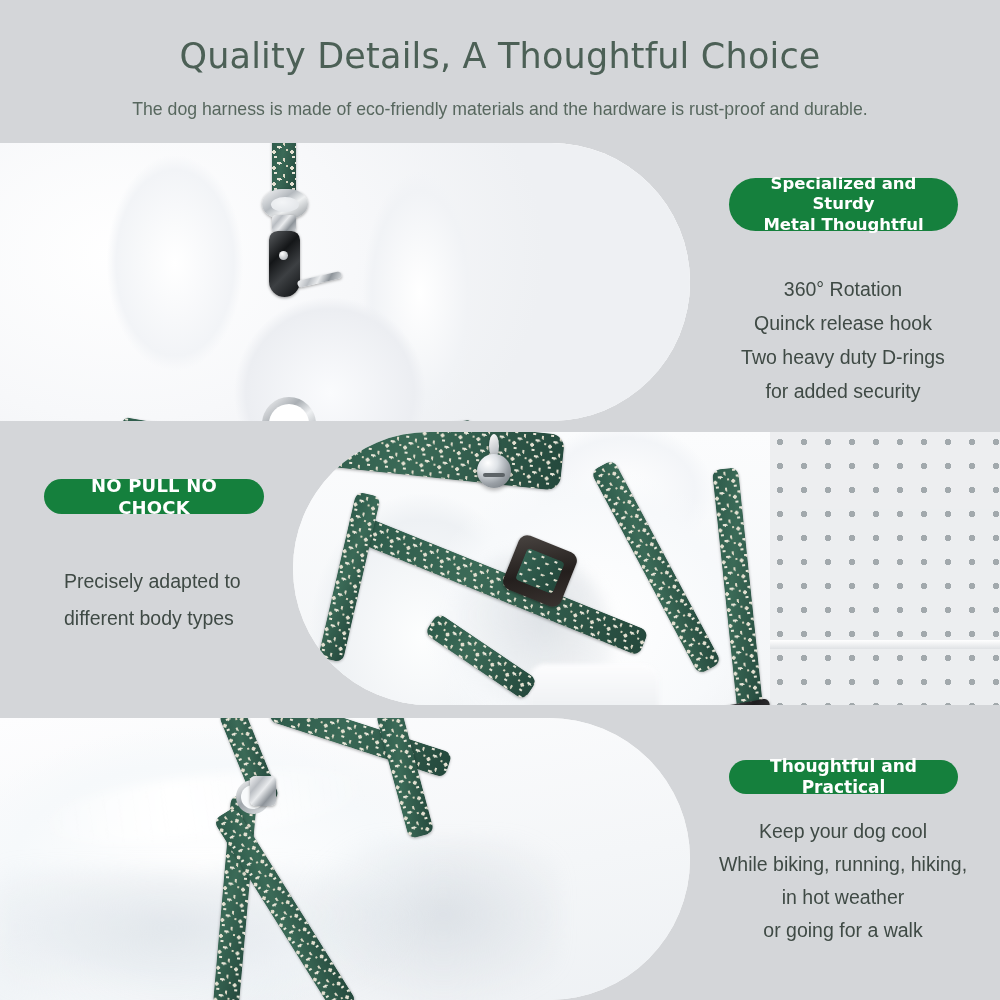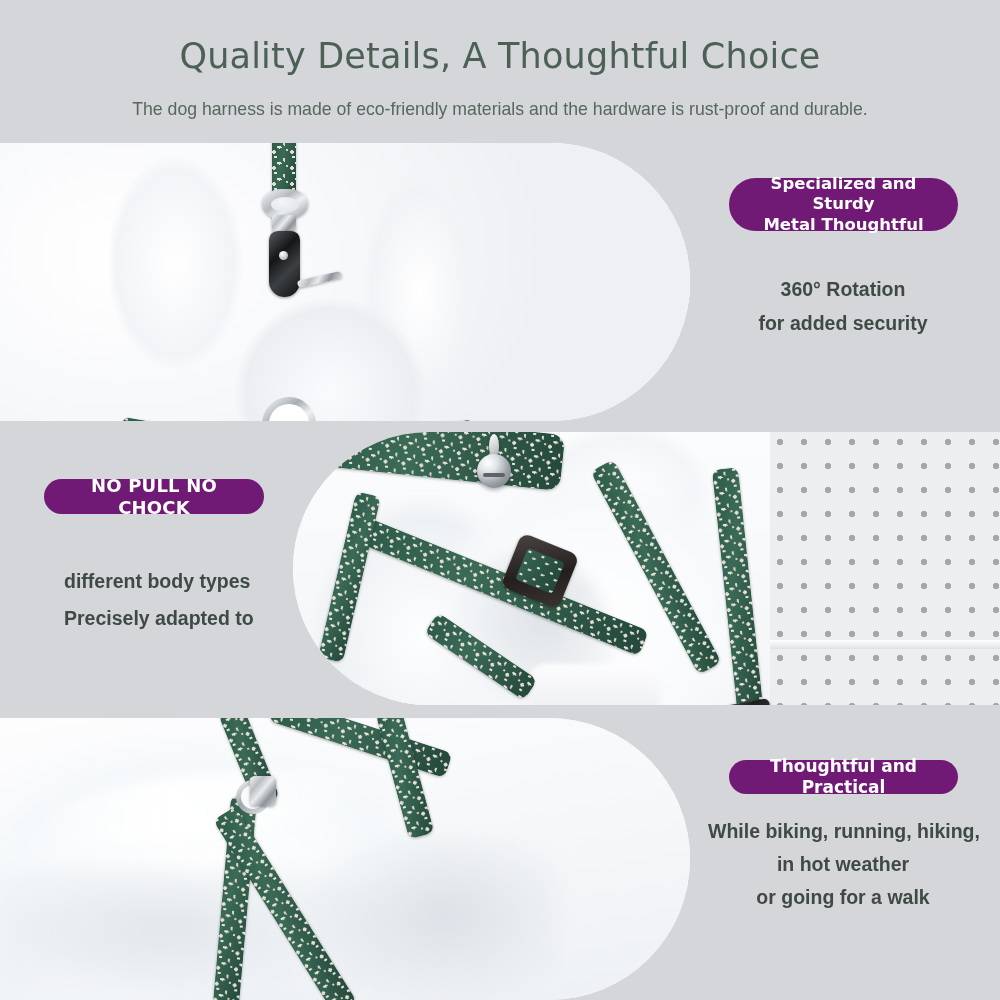--- a/index.html
+++ b/index.html
@@ -68,37 +68,37 @@
   }
   .plastic {
     position:absolute;
     background:linear-gradient(140deg,#4c4c4e 0%,#1d1d1f 45%,#3a3a3c 100%);
     box-shadow:0 1px 3px rgba(0,0,0,.4);
   }
 
   
   .badge {
     position:absolute;
-    background:#701a75;
+    background:#15803d;
     color:#ffffff;
     border-radius:999px;
     display:flex; align-items:center; justify-content:center;
     text-align:center;
     font-weight:700;
     line-height:1.22;
     padding:7px 22px;
     font-family:"DejaVu Sans", sans-serif;
   }
   #badge-1 { left:729px; top:178px; width:229px; height:53px; font-size:16.5px; }
   #badge-2 { left:44px;  top:479px; width:220px; height:35px; font-size:18px;   letter-spacing:.2px;}
   #badge-3 { left:729px; top:760px; width:229px; height:34px; font-size:17px;   }
 
   
   .copy { position:absolute; color:#3f4a45; font-size:19.5px; line-height:34px;
-          font-family:"Liberation Sans", sans-serif;font-weight:bold; }
+          font-family:"Liberation Sans", sans-serif; }
   .copy div { white-space:nowrap; }
   #copy-1 { left:708px; top:272px; width:270px; text-align:center; }
   #copy-2 { left:64px;  top:563px; width:280px; text-align:left; line-height:37px; }
   #copy-3 { left:708px; top:815px; width:270px; text-align:center; line-height:33px; }
 </style>
 </head>
 <body>
 
 <div class="header">
   <div class="page-title">Quality Details, A Thoughtful Choice</div>
@@ -151,20 +151,22 @@
 </div>
 
 <div class="badge" id="badge-1">
   <span>
     <span>Specialized and Sturdy</span><br>
     <span>Metal Thoughtful</span>
   </span>
 </div>
 <div class="copy" id="copy-1">
   <div>360° Rotation</div>
+  <div>Quinck release hook</div>
+  <div>Two heavy duty D-rings</div>
   <div>for added security</div>
 </div>
 
 <div class="panel" id="panel-2">
   <div class="photo">
 
     <div class="wash" style="background:linear-gradient(180deg,#fbfcfd 0%,#f3f5f7 100%);"></div>
     <div style="position:absolute; right:0; top:0; width:230px; height:100%;
                 background-color:#eceef0;
                 background-image:radial-gradient(circle 3.2px at 10px 10px, #9ea5a9 0 100%, transparent 100%);
@@ -221,22 +223,22 @@
                 background-size:14px 12px,14px 12px,100% 100%;"></div>
 
     <div class="plastic" style="left:432px; top:270px; width:46px; height:24px; border-radius:5px; transform:rotate(-10deg);"></div>
   </div>
 </div>
 
 <div class="badge" id="badge-2">
   <span>NO PULL NO CHOCK</span>
 </div>
 <div class="copy" id="copy-2">
+  <div>Precisely adapted to</div>
   <div>different body types</div>
-  <div>Precisely adapted to</div>
 </div>
 
 <div class="panel" id="panel-3">
   <div class="photo">
     <div class="wash" style="background:linear-gradient(170deg,#fdfdfe 0%,#f4f6f8 60%,#eef1f4 100%);"></div>
 
     <div class="wash" style="background:
            radial-gradient(ellipse 340px 190px at 200px 150px, #ffffff 0%, #f6f9fb 55%, rgba(246,249,251,0) 75%),
            radial-gradient(ellipse 260px 150px at 120px 240px, #fdfeff 0%, #eff3f6 60%, rgba(239,243,246,0) 78%);"></div>
     <div style="position:absolute; left:40px; top:58px; width:330px; height:60px; border-radius:50%;
@@ -260,16 +262,17 @@
                 background:linear-gradient(#f8fafb,#f8fafb) padding-box,
                            linear-gradient(140deg,#ffffff,#9fa5aa 45%,#e7eaec 100%) border-box;"></div>
     <div class="metal" style="left:250px; top:58px; width:26px; height:30px; border-radius:5px;"></div>
   </div>
 </div>
 
 <div class="badge" id="badge-3">
   <span>Thoughtful and Practical</span>
 </div>
 <div class="copy" id="copy-3">
+  <div>Keep your dog cool</div>
   <div>While biking, running, hiking,</div>
   <div>in hot weather</div>
   <div>or going for a walk</div>
 </div>
 
 </body></html>

